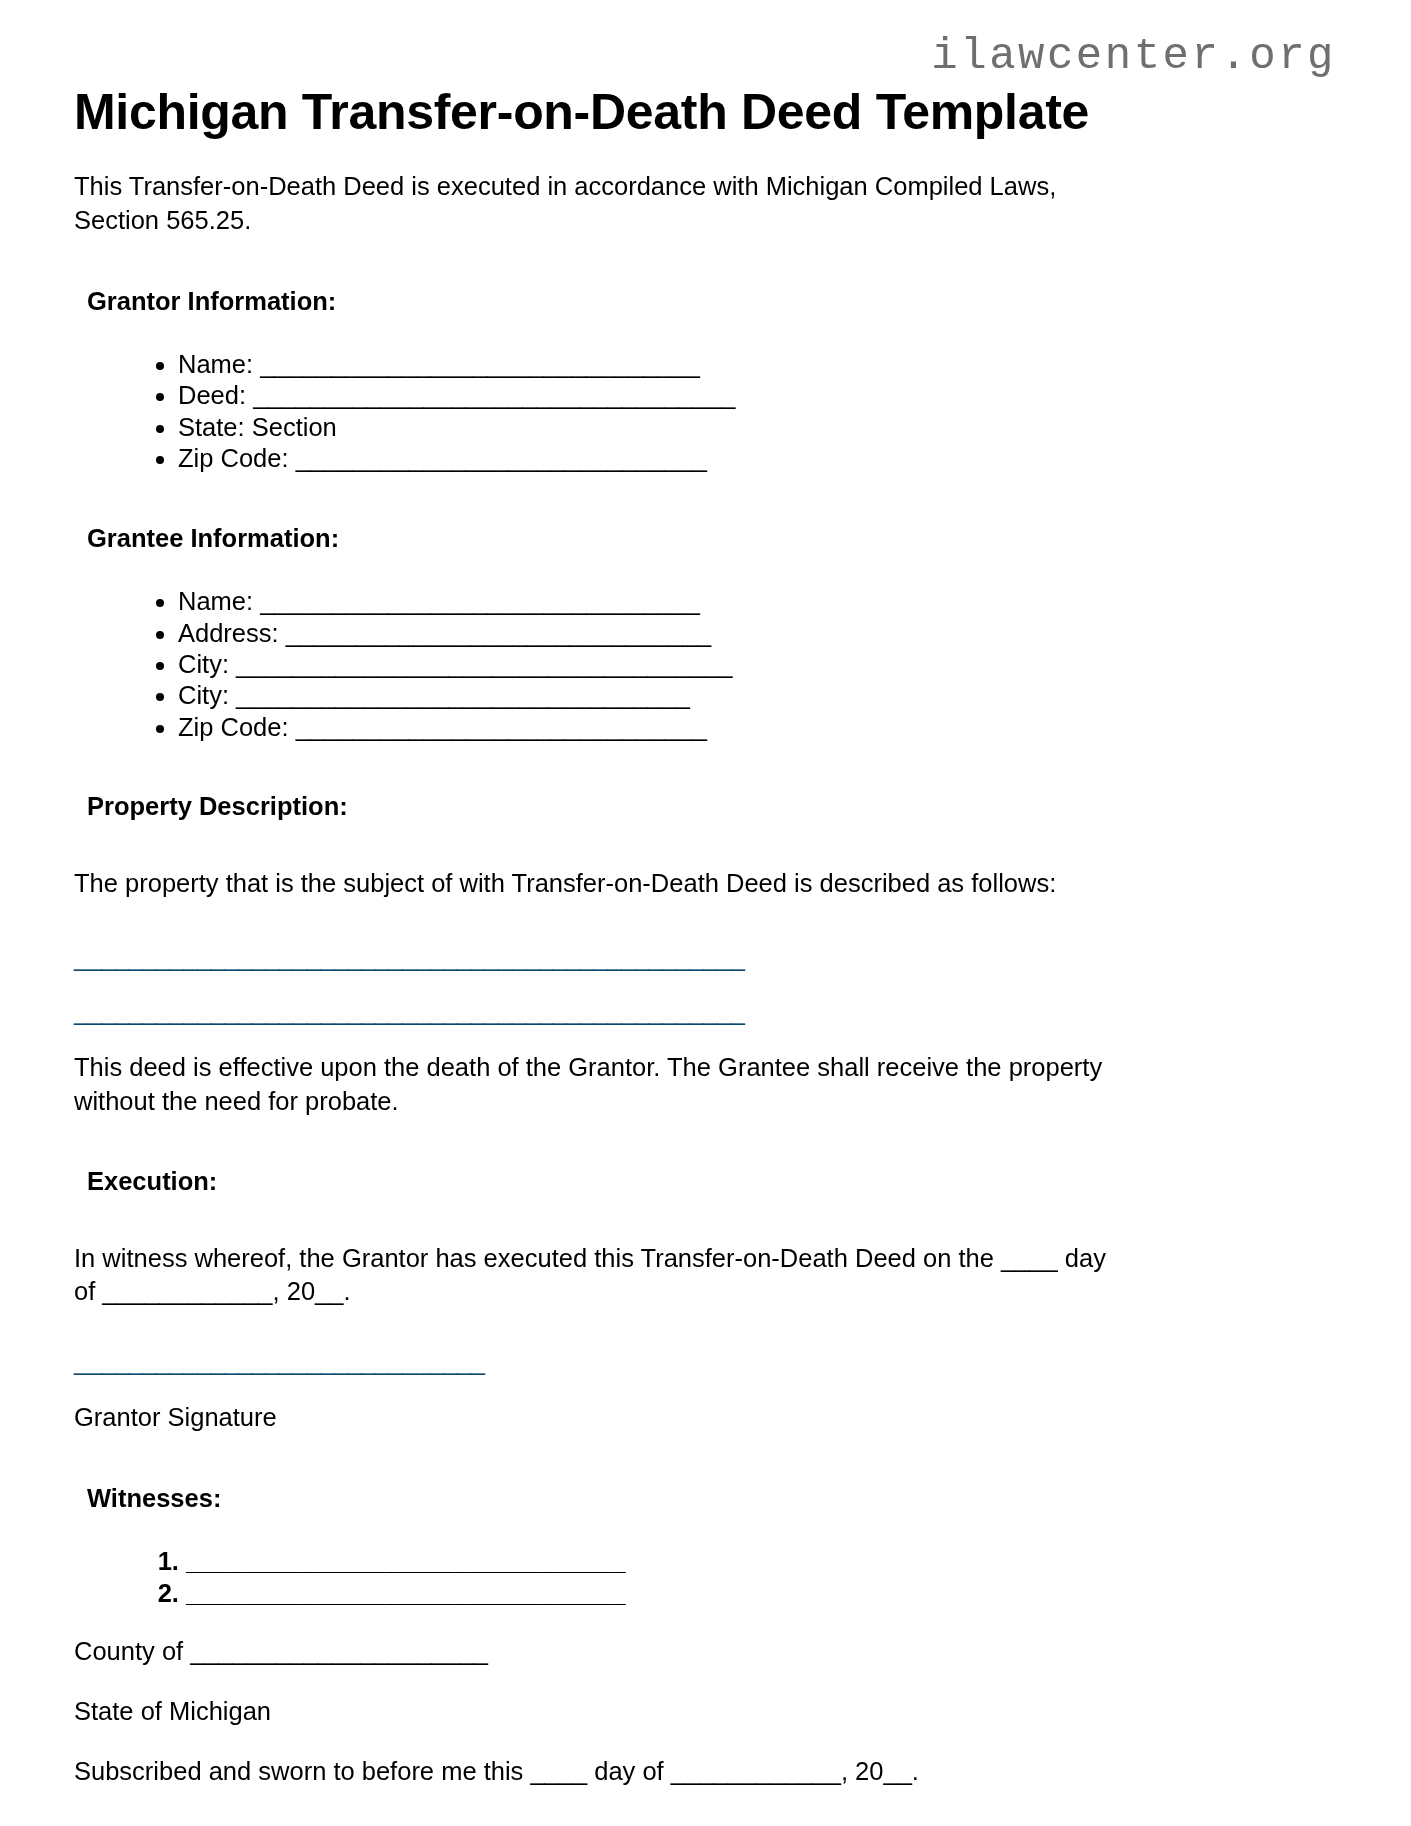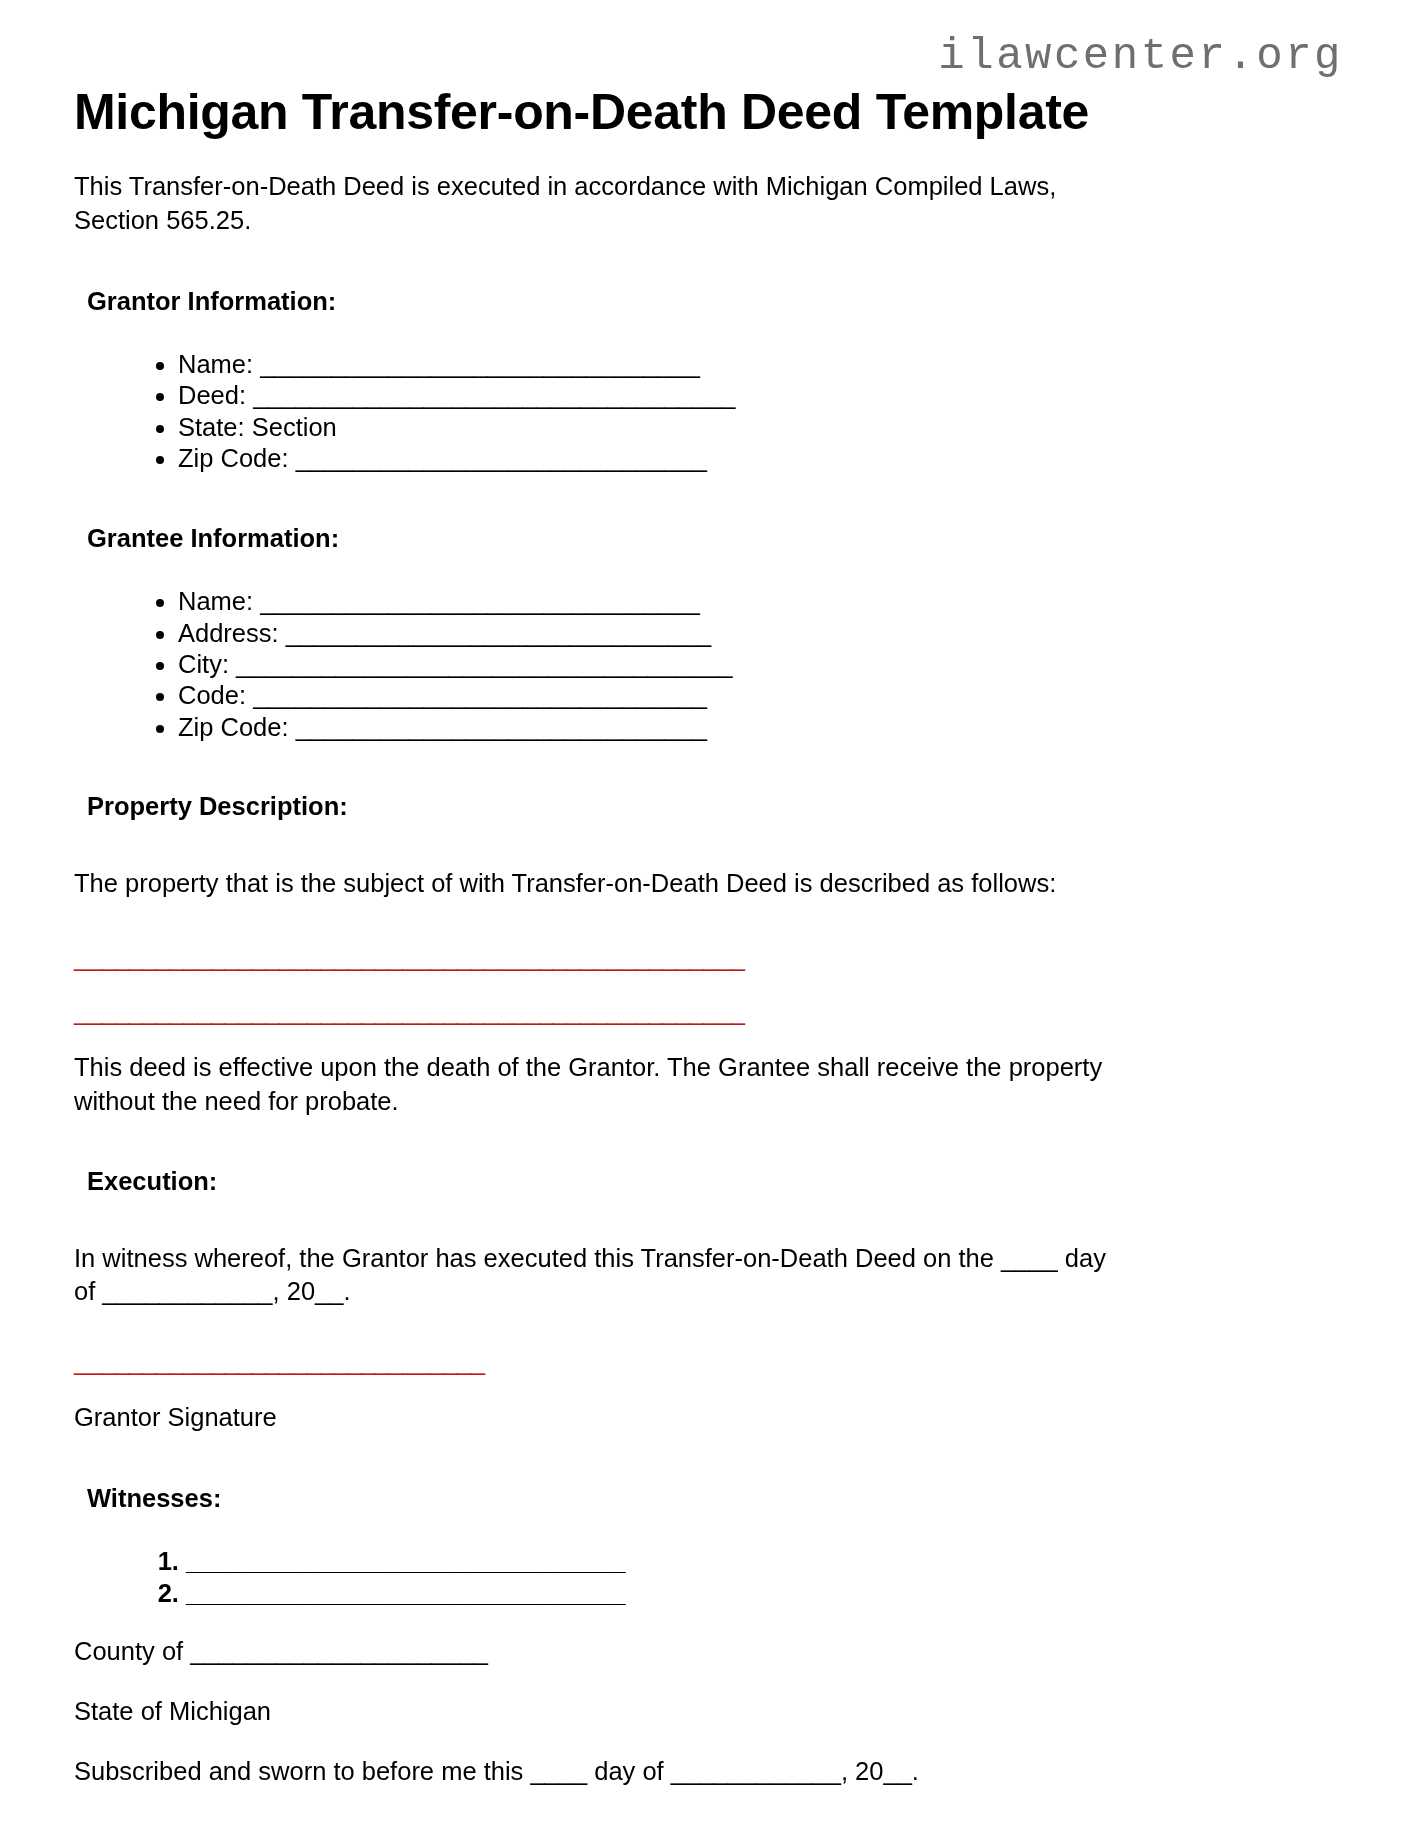--- a/index.html
+++ b/index.html
@@ -21,21 +21,21 @@
     width: 1411px;
     height: 1826px;
     box-sizing: border-box;
     padding: 0 80px 0 74px;
     background: #ffffff;
   }
 
   .watermark {
     position: absolute;
     top: 34px;
-    right: 68px;
+    right: 75px;
     font-family: "Liberation Mono", "DejaVu Sans Mono", monospace;
     font-size: 44px;
     letter-spacing: 2.5px;
     color: #6f6f6f;
     white-space: nowrap;
     line-height: 1;
   }
 
   h1.doc-title {
     margin: 0;
@@ -90,21 +90,21 @@
   }
   ul.field-list li::marker { font-size: 25.5px; }
   ol.field-list li::marker { font-size: 25.5px; }
 
   .blank-rule {
     margin: 0;
     padding-top: 42px;
     font-size: 25.5px;
     line-height: 1.1;
     letter-spacing: -0.5px;
-    color: #b91c1c;
+    color: #0c4a6e;
     white-space: nowrap;
   }
   .blank-rule.second { padding-top: 26px; }
   .blank-rule.sig { padding-top: 38px; }
 
   .plain-line {
     margin: 0;
     padding-top: 26px;
     font-size: 25.5px;
     line-height: 1.33;
@@ -130,21 +130,21 @@
     <li>State: Section</li>
     <li>Zip Code: _____________________________</li>
   </ul>
 
   <h2 class="section-head">Grantee Information:</h2>
 
   <ul class="field-list">
     <li>Name: _______________________________</li>
     <li>Address: ______________________________</li>
     <li>City: ___________________________________</li>
-    <li>Code: ________________________________</li>
+    <li>City: ________________________________</li>
     <li>Zip Code: _____________________________</li>
   </ul>
 
   <h2 class="section-head">Property Description:</h2>
 
   <p class="body-text">The property that is the subject of with Transfer-on-Death Deed is described as follows:</p>
 
   <div class="blank-rule">_________________________________________________</div>
 
   <div class="blank-rule second">_________________________________________________</div>

